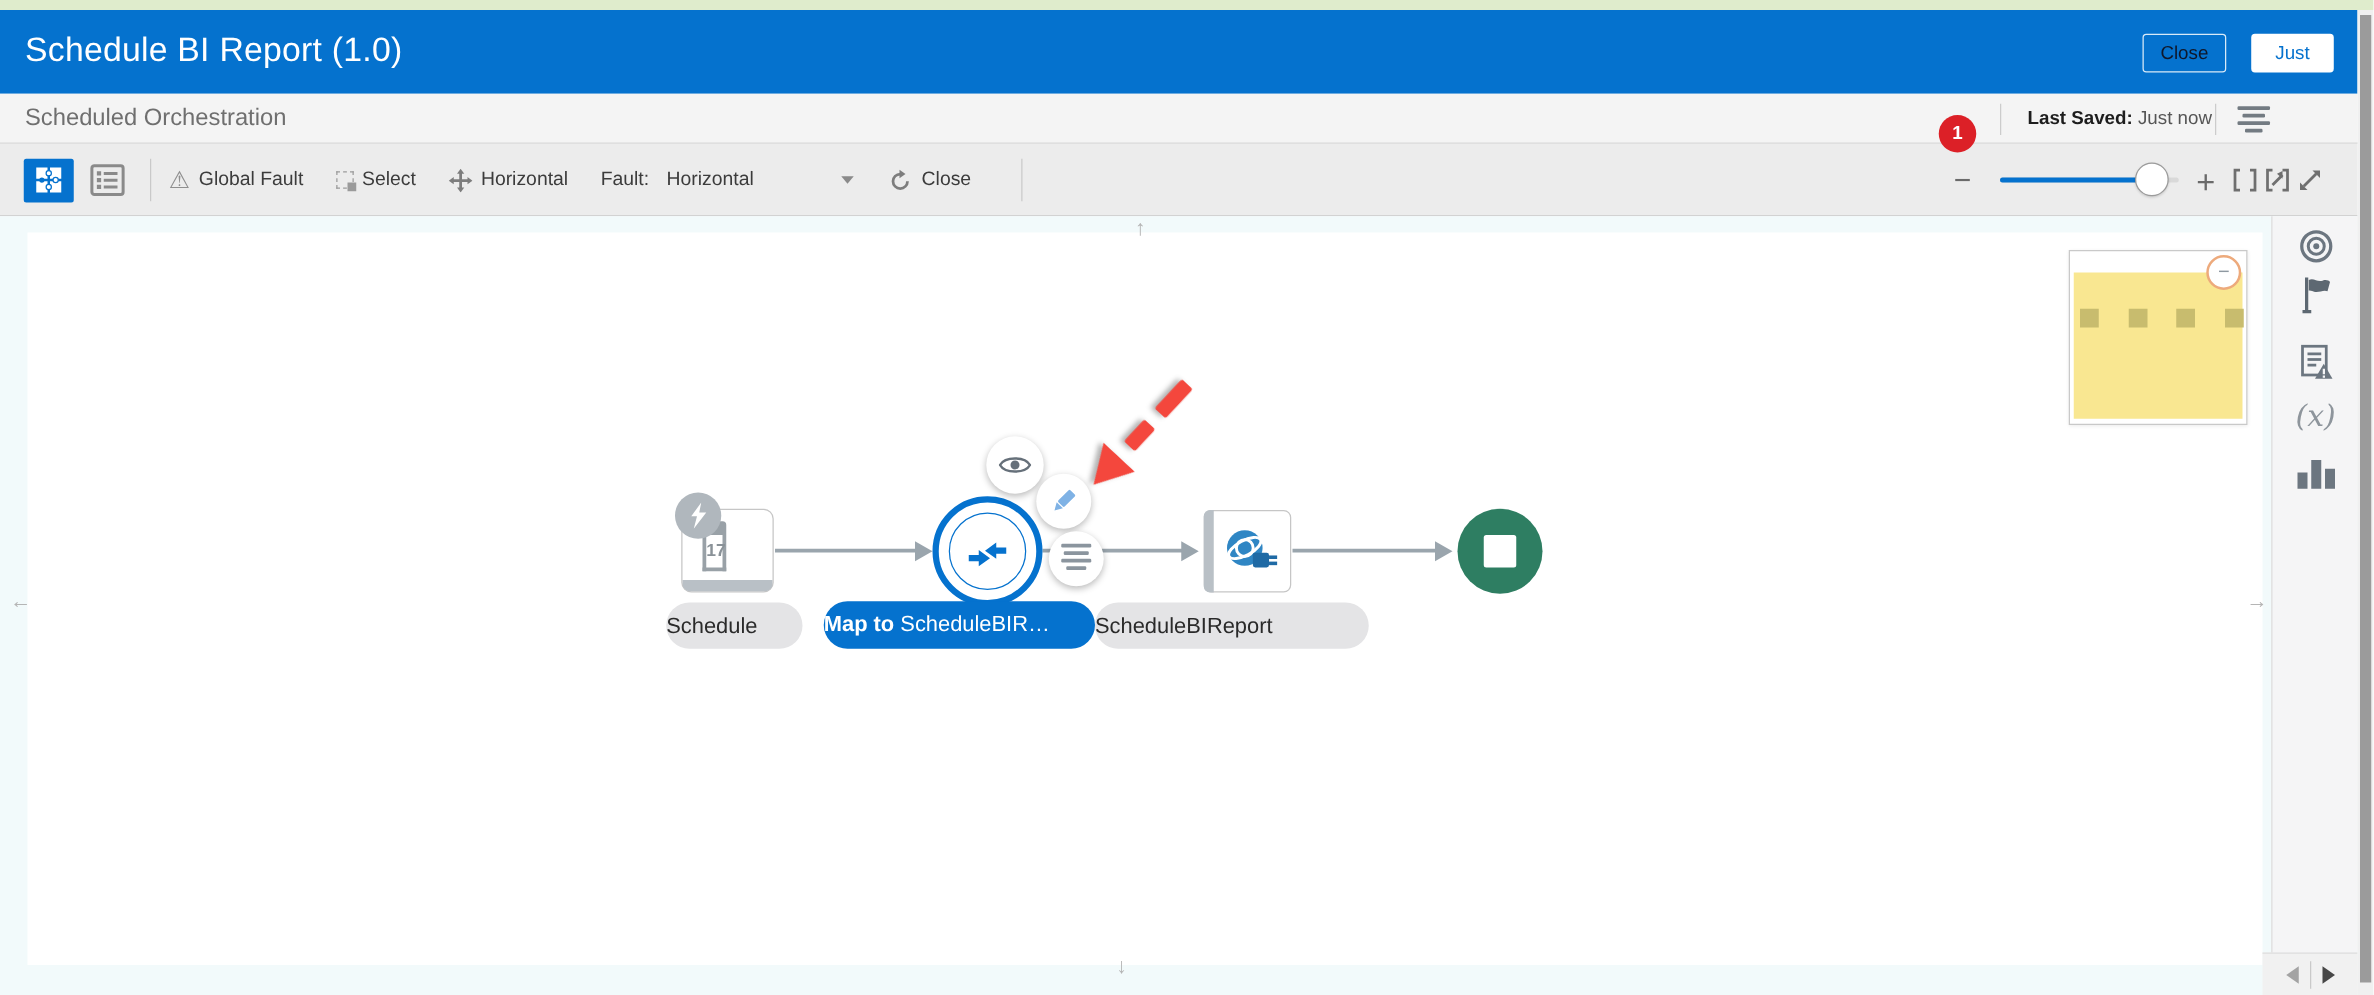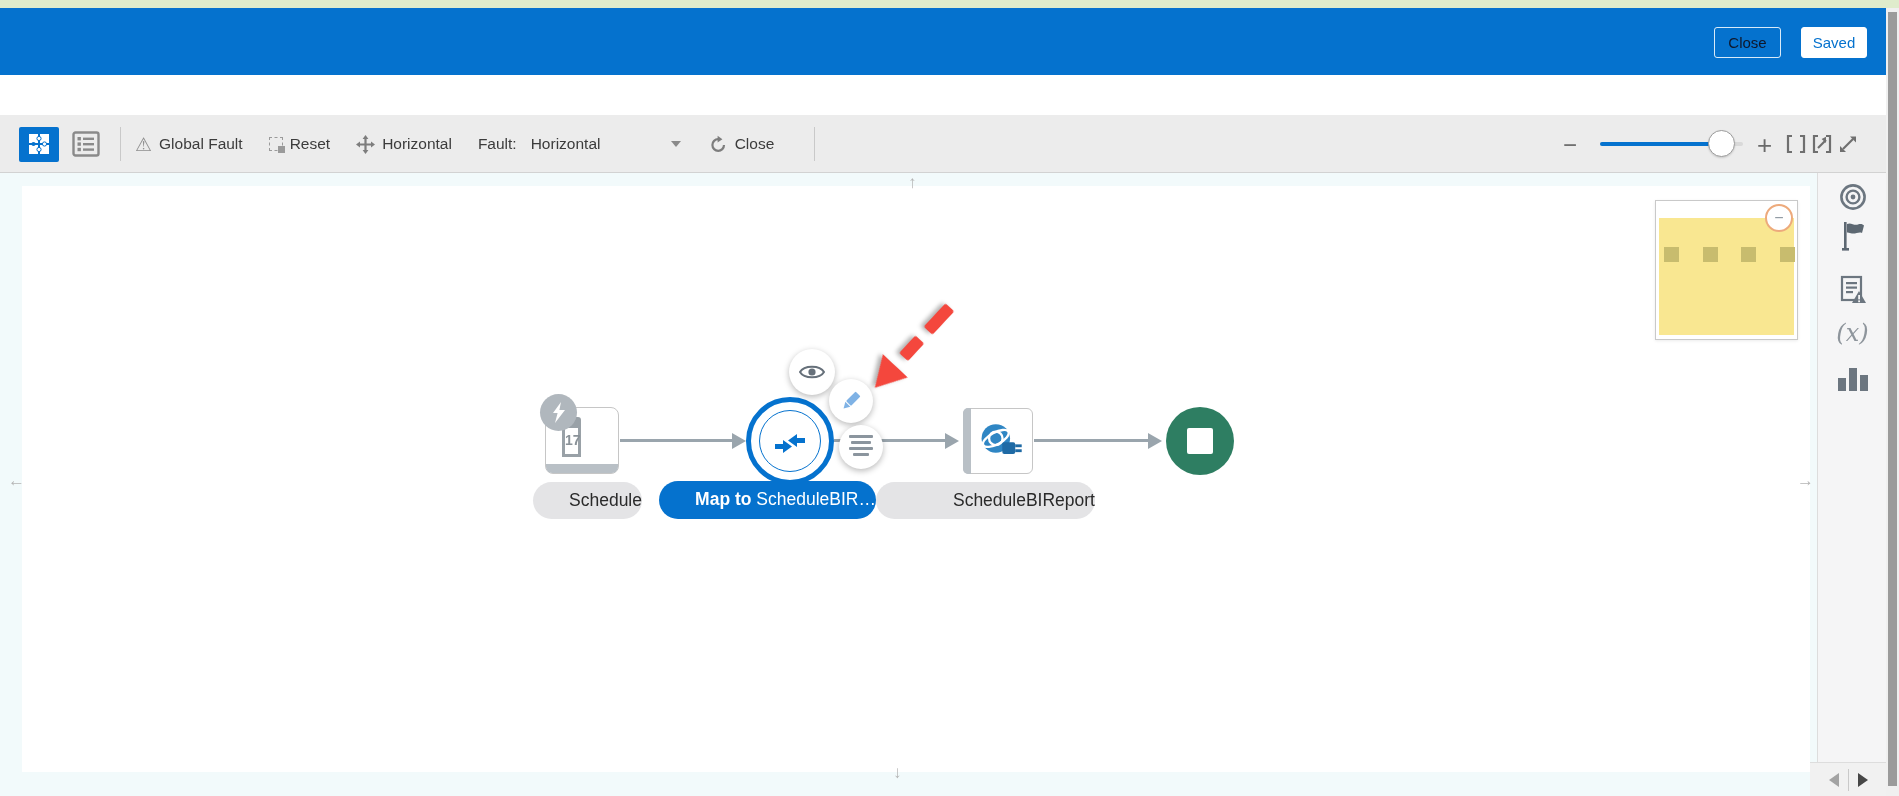--- a/index.html
+++ b/index.html
@@ -86,41 +86,58 @@
   .pencil-c { left:829px; top:206px; width:44px; height:44px; }
   .menu-c { left:839px; top:252px; width:44px; height:44px; }
   .menu-c .lines i { display:block; height:3px; background:#8b959e; border-radius:1px; margin:0 auto 3px; }
   .red-arrow { position:absolute; left:854px; top:159px; width:114px; height:34px; display:flex; align-items:center; transform:rotate(133deg); filter:drop-shadow(2px 3px 2px rgba(0,0,0,.3)); z-index:5; }
   .red-dash { height:12px; background:#f4473d; border-radius:2px; }
   .red-head { width:0; height:0; border-top:17px solid transparent; border-bottom:17px solid transparent; border-left:30px solid #f4473d; margin-left:12px; }
   .invoke-node { left:963px; top:235px; width:70px; height:66px; border-radius:6px; }
   .invoke-bar { position:absolute; left:-1px; top:-1px; bottom:-1px; width:8px; background:#b9c0c6; border-radius:5px 0 0 5px; }
   .end-node { position:absolute; left:1166px; top:234px; width:68px; height:68px; border-radius:50%; background:#2e7e62; display:flex; align-items:center; justify-content:center; cursor:pointer; }
   .end-square { width:26px; height:26px; background:#fff; border-radius:2px; }
-  .pill { position:absolute; top:309px; height:37px; border-radius:19px; background:#e4e4e6; color:#2a2a2a; font-size:17.5px; text-align:right; line-height:37px; cursor:pointer; white-space:nowrap; }
+  .pill { position:absolute; top:309px; height:37px; border-radius:19px; background:#e4e4e6; color:#2a2a2a; font-size:17.5px; text-align:left; line-height:37px; cursor:pointer; white-space:nowrap; }
   .pill-map { background:#0572CE; color:#fff; height:38px; top:308px; z-index:3; }
 
   
   .scroll-corner { position:absolute; left:1810px; top:589px; width:76px; height:34px; background:#f1f1f1; border-top:1px solid #ddd; display:flex; align-items:center; justify-content:center; }
   .tri-left { width:0; height:0; border-top:7px solid transparent; border-bottom:7px solid transparent; border-right:10px solid #a3a3a3; cursor:pointer; }
   .tri-right { width:0; height:0; border-top:7px solid transparent; border-bottom:7px solid transparent; border-left:10px solid #474747; cursor:pointer; }
   .corner-div { width:1px; height:22px; background:#c9c9c9; margin:0 9px; }
 </style>
 </head>
 <body>
 
 <div id="app">
 
   <div class="abs top-strip"></div>
 
   <div class="abs header">
+    <div class="header-title">Schedule BI Report (1.0)</div>
     <div class="btn btn-close">Close</div>
-    <div class="btn btn-save">Saved</div>
-  </div>
-
+    <div class="btn btn-save">Just</div>
+  </div>
+
+  <div class="abs subheader">
+    <div class="sub-title">Scheduled Orchestration</div>
+    <div class="badge">1</div>
+    <div class="sub-div" style="left:1600px;"></div>
+    <div class="lastsaved">
+      <b>Last Saved:</b>
+      <span>Just now</span>
+    </div>
+    <div class="sub-div" style="left:1772px;"></div>
+    <div class="menu-icon">
+      <i style="width:26px"></i>
+        <i style="width:18px"></i>
+        <i style="width:26px"></i>
+        <i style="width:14px"></i>
+    </div>
+  </div>
 
   <div class="abs toolbar">
     <div class="tleft">
       <div class="tool-btn-blue">
         <svg width="22" height="22" viewBox="0 0 22 22">
           <rect x="1" y="1" width="9" height="9" fill="#fff"></rect>
             <rect x="12" y="1" width="9" height="9" fill="#fff"></rect>
           <rect x="1" y="12" width="9" height="9" fill="#fff"></rect>
             <rect x="12" y="12" width="9" height="9" fill="#fff"></rect>
           <circle cx="11" cy="5.5" r="2.1" fill="#fff" stroke="#0572CE" stroke-width="1"></circle>
@@ -144,21 +161,21 @@
       <div class="tgroup">
         <span class="glyph warn-glyph">⚠</span>
         <span>Global Fault</span>
       </div>
       <div class="tgroup">
         <span class="glyph">
             <span class="select-glyph">
               <i></i>
             </span>
           </span>
-        <span>Reset</span>
+        <span>Select</span>
       </div>
       <div class="tgroup">
         <span class="glyph">
           <svg width="19" height="19" viewBox="0 0 19 19">
             <path d="M9.5,3 V16 M3,9.5 H16" stroke="#7d7d7d" stroke-width="2.2"></path>
             <polygon points="9.5,0 6.6,4 12.4,4" fill="#7d7d7d"></polygon>
             <polygon points="9.5,19 6.6,15 12.4,15" fill="#7d7d7d"></polygon>
             <polygon points="0,9.5 4,6.6 4,12.4" fill="#7d7d7d"></polygon>
             <polygon points="19,9.5 15,6.6 15,12.4" fill="#7d7d7d"></polygon>
           </svg>

